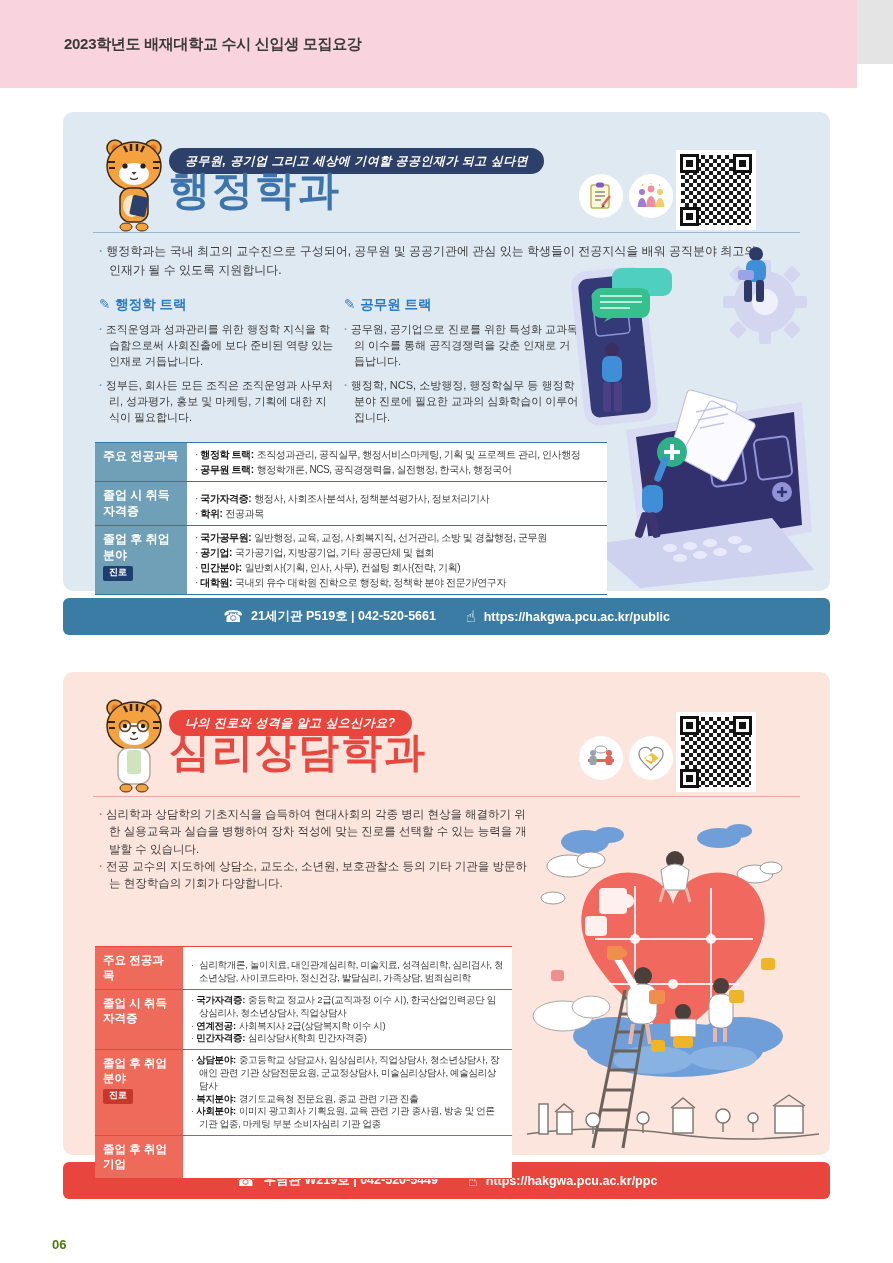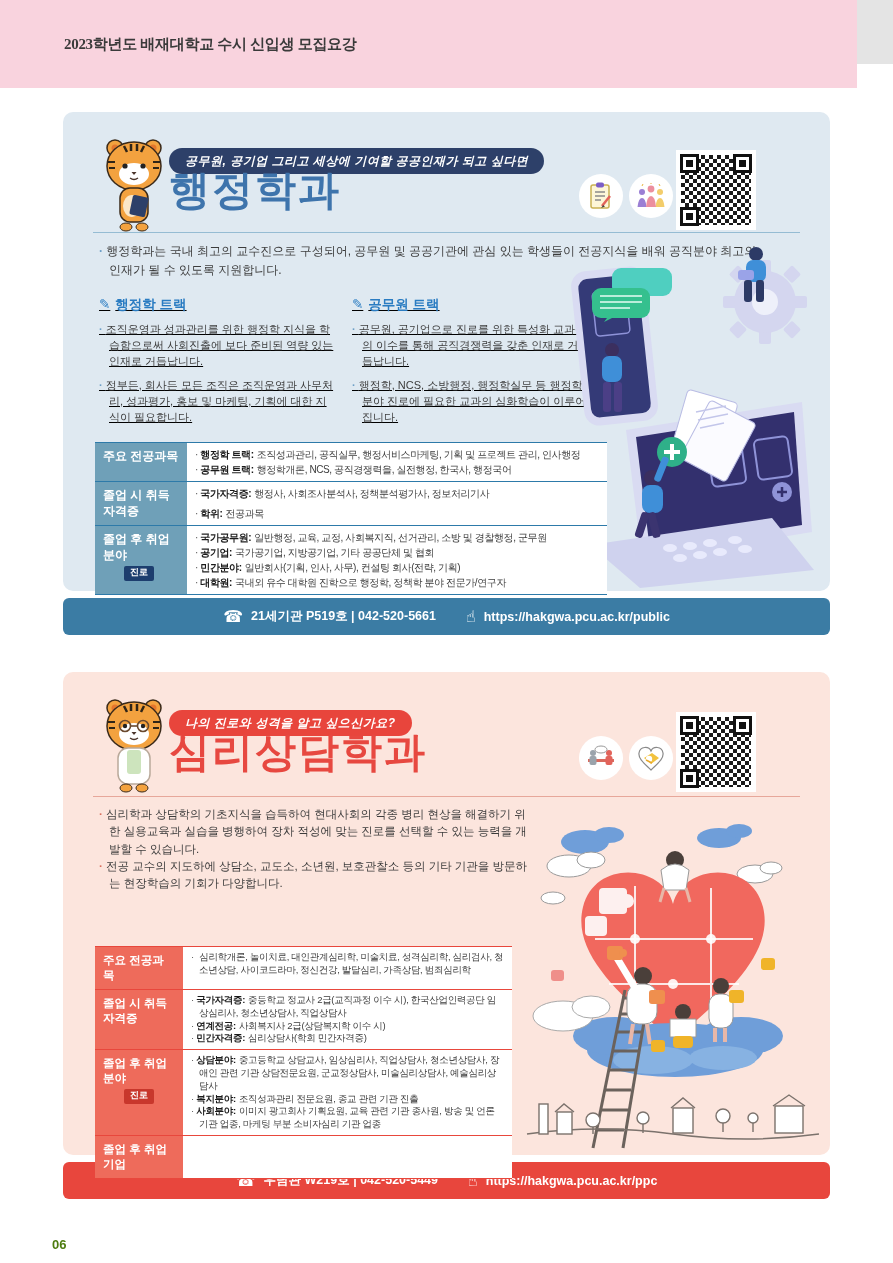--- a/index.html
+++ b/index.html
@@ -1,20 +1,20 @@
 <!DOCTYPE html>
 <html><head>
 <meta charset="utf-8">
 <style>
   html,body{margin:0;padding:0;background:#fff;}
   .page{position:relative;width:893px;height:1263px;background:#fff;overflow:hidden;
         font-family:"Liberation Sans","DejaVu Sans",sans-serif;}
 
   
-  .topbar{position:absolute;left:0;top:0;width:893px;height:64px;background:#e4e4e4;font-family:Liberation Serif, serif;}
+  .topbar{position:absolute;left:0;top:0;width:893px;height:64px;background:#e4e4e4;}
   .topbar-pink{position:absolute;left:0;top:0;width:857px;height:88px;background:#f9d3de;
                display:flex;align-items:center;box-sizing:border-box;padding-left:64px;}
   .topbar-title{font-size:15px;font-weight:bold;color:#3a3a3a;letter-spacing:-0.3px;}
 
   
   .card{position:absolute;left:63px;width:767px;border-radius:10px;}
   .card-admin{top:112px;height:479px;background:#dfe9f1;}
   .card-psych{top:672px;height:483px;background:#fce5dd;}
 
   .tiger{position:absolute;left:38px;top:24px;width:66px;height:98px;}
@@ -45,43 +45,43 @@
   .card-psych .divider{border-top-color:#e7a79a;top:124px;}
 
   .intro{position:absolute;left:36px;font-size:12px;color:#3c3c3c;line-height:1.55;}
   .card-admin .intro{top:130px;width:672px;}
   .card-psych .intro{top:134px;width:434px;font-size:11.5px;line-height:1.5;}
   .li{padding-left:10px;text-indent:-10px;}
   .li::before{content:"· ";font-weight:bold;}
   .card-admin .li::before{color:#6d9fc7;}
   .card-psych .li::before{color:#d9705f;}
 
-  .tracks{position:absolute;left:36px;top:184px;display:flex;gap:16px;text-decoration:underline;}
+  .tracks{position:absolute;left:36px;top:184px;display:flex;gap:8px;}
   .track{width:237px;}
   .track-title{font-size:13.5px;font-weight:bold;color:#2a7cc2;margin:0 0 6px 0;}
   .track-icon{margin-right:5px;font-style:normal;}
   .track-items{font-size:11px;line-height:1.45;color:#3c3c3c;}
   .track-items .li{margin-bottom:2px;margin-top:8px;}
 
   
   .dtable{position:absolute;background:#fff;z-index:2;}
   .t-blue{left:32px;top:330px;width:512px;border-bottom:1.5px solid #2d7aa9;}
   .t-red{left:32px;top:274px;width:417px;border-bottom:1.5px solid #e8473c;}
   .trow{display:flex;border-top:1.5px solid #2d7aa9;}
   .t-red .trow{border-top-color:#e8473c;}
   .tlabel{flex:0 0 92px;width:92px;color:#fff;font-weight:bold;padding:6px 8px;box-sizing:border-box;line-height:1.3;}
   .t-blue .tlabel{background:#6fa0b8;font-size:12px;}
   .t-red .tlabel{flex-basis:88px;width:88px;background:#ee6b5b;font-size:11.5px;}
-  .tcells{flex:1;padding:4px 8px;display:flex;flex-direction:column;justify-content:space-between;min-width:0;}
+  .tcells{flex:1;padding:4px 8px;display:flex;flex-direction:column;justify-content:flex-end;min-width:0;}
   .titem{color:#3c3c3c;padding-left:8px;text-indent:-8px;}
   .titem::before{content:"· ";color:#555;}
   .t-blue .titem{font-size:10px;letter-spacing:-0.4px;line-height:1.5;white-space:nowrap;overflow:hidden;}
   .t-red .titem{font-size:9.5px;letter-spacing:-0.3px;line-height:1.35;}
   .titem b{color:#1a1a1a;margin-right:3px;}
-  .badge{display:inline-block;color:#fff;font-size:9px;font-weight:bold;padding:1px 6px 2px;border-radius:2px;margin-top:3px;margin-left:21px;}
+  .badge{display:inline-block;color:#fff;font-size:9px;font-weight:bold;padding:1px 6px 2px;border-radius:2px;margin-top:3px;}
   .badge-blue{background:#1d3e6e;}
   .badge-red{background:#c8372c;}
 
   
   .footbar{position:absolute;left:63px;width:767px;height:37px;border-radius:6px;display:flex;
            align-items:center;justify-content:center;gap:30px;color:#fff;font-size:12.5px;font-weight:bold;}
   .foot-blue{top:598px;background:#3b7ca4;}
   .foot-red{top:1162px;background:#e8463d;}
   .fb-item{display:flex;align-items:center;gap:8px;}
   .fb-icon{font-size:16px;font-weight:normal;line-height:1;}
@@ -457,21 +457,21 @@
           <div class="titem"><b>민간자격증:</b><span>심리상담사(학회 민간자격증)</span></div>
         </div>
       </div>
       <div class="trow">
         <div class="tlabel">
           <span>졸업 후 취업분야</span><br>
           <span class="badge badge-red">진로</span>
         </div>
         <div class="tcells">
           <div class="titem"><b>상담분야:</b><span>중고등학교 상담교사, 임상심리사, 직업상담사, 청소년상담사, 장애인 관련 기관 상담전문요원, 군교정상담사, 미술심리상담사, 예술심리상담사</span></div>
-          <div class="titem"><b>복지분야:</b><span>조직성과관리 전문요원, 종교 관련 기관 진출</span></div>
+          <div class="titem"><b>복지분야:</b><span>경기도교육청 전문요원, 종교 관련 기관 진출</span></div>
           <div class="titem"><b>사회분야:</b><span>이미지 광고회사 기획요원, 교육 관련 기관 종사원, 방송 및 언론 기관 업종, 마케팅 부분 소비자심리 기관 업종</span></div>
         </div>
       </div>
       <div class="trow">
         <div class="tlabel">졸업 후 취업기업</div>
       </div>
     </div>
   </section>
 
   <div class="footbar foot-red">

